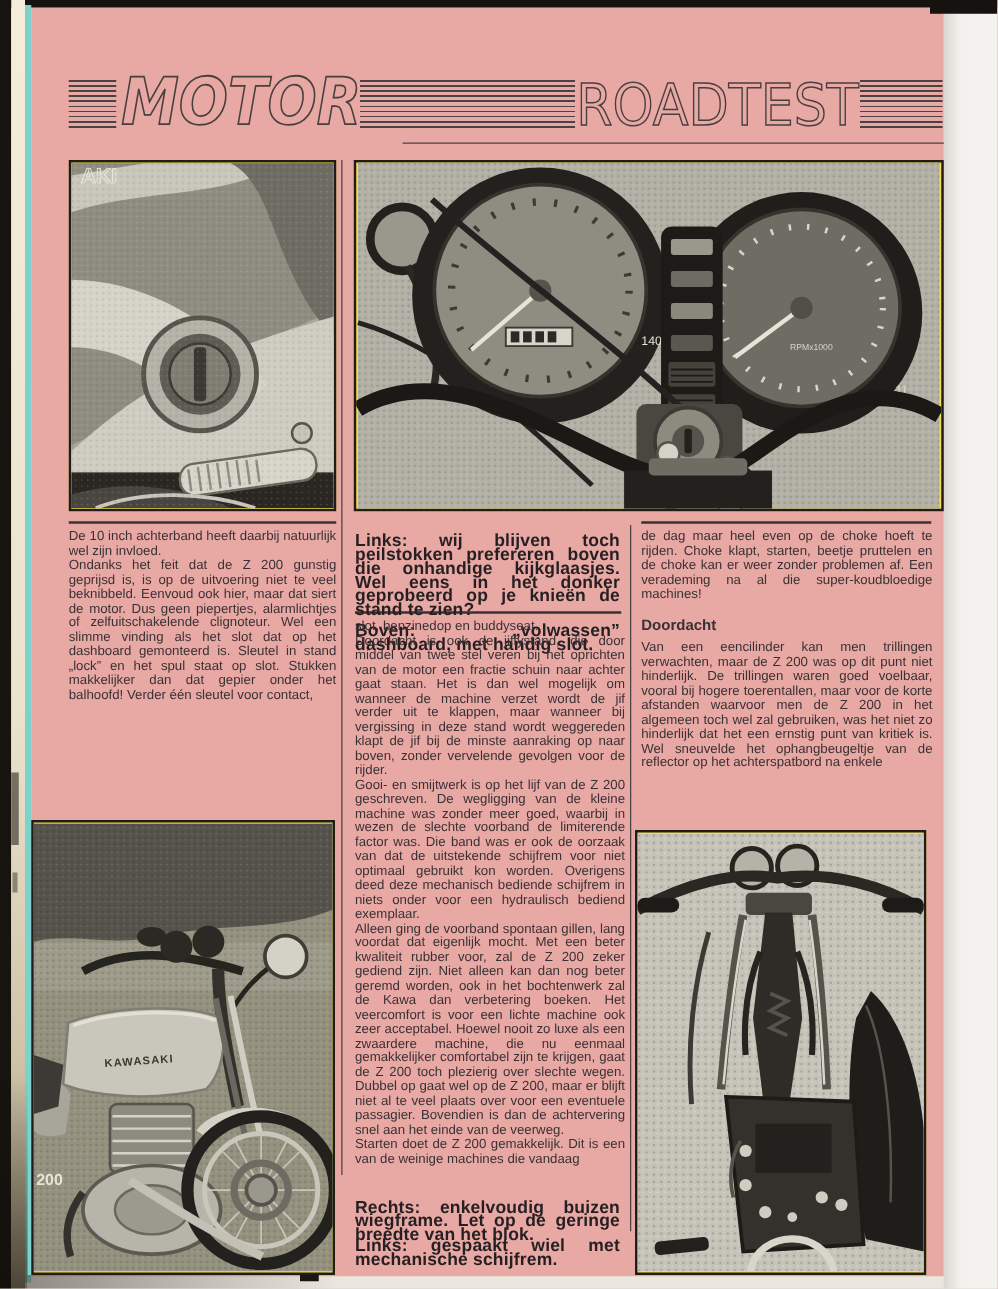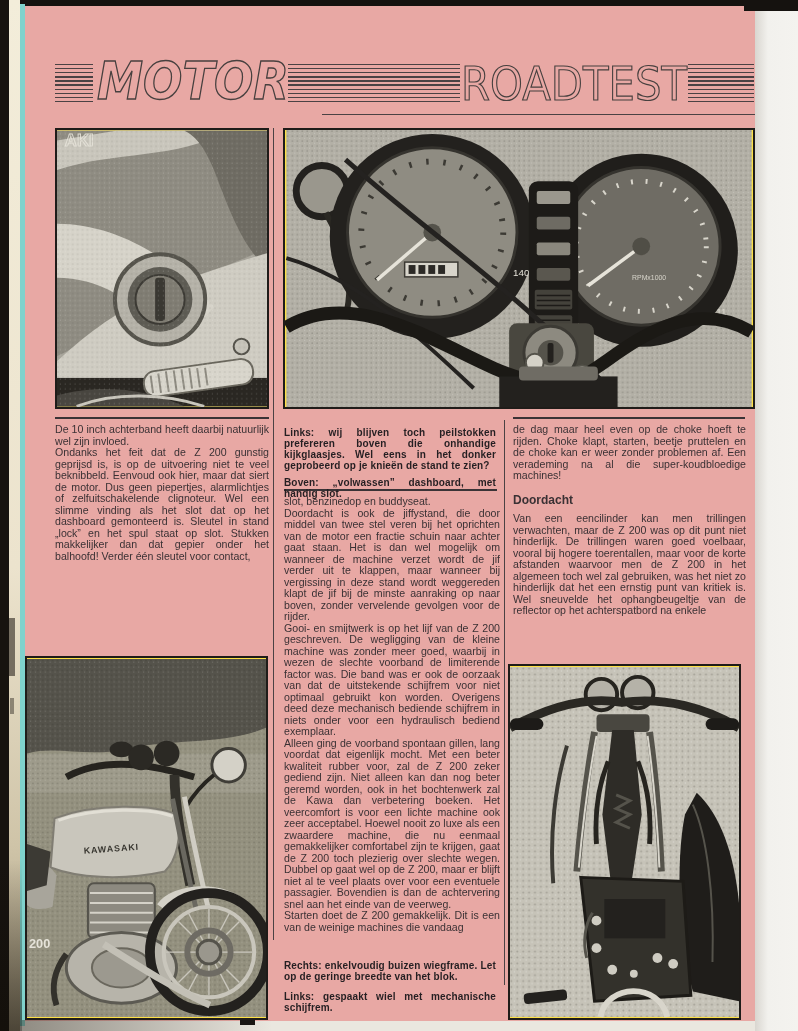--- a/index.html
+++ b/index.html
@@ -52,21 +52,21 @@
   .rule-col1{left:55px;top:417px;width:214px;}
   .rule-col3{left:513px;top:417px;width:232px;}
   .rule-col2{left:284px;top:489px;width:213px;}
 
   
   .bodycol{color:#3a3134;font-size:10.6px;line-height:11.5px;}
   .bodycol p{margin:0;text-align:justify;}
   .col1-text{left:55px;top:424px;width:214px;}
   .col2-text{left:284px;top:496px;width:216px;}
   .col3-text{left:513px;top:424px;width:233px;}
-  .cap{color:#251f22;font-size:10px;line-height:11px;font-weight:bold;letter-spacing:.15px;}
+  .cap{color:#251f22;font-size:14px;line-height:11px;font-weight:bold;letter-spacing:.15px;}
   .cap p{margin:0 0 6px 0;text-align:justify;}
   .col2-captions{left:284px;top:427px;width:212px;}
   .col2-capR{left:284px;top:960px;width:212px;}
   .col2-capL{left:284px;top:991px;width:212px;}
   .heading{font-weight:bold;font-size:12px;margin:13px 0 7px 0 !important;text-align:left !important;}
 </style>
 </head>
 <body>
 
 <div id="root">

